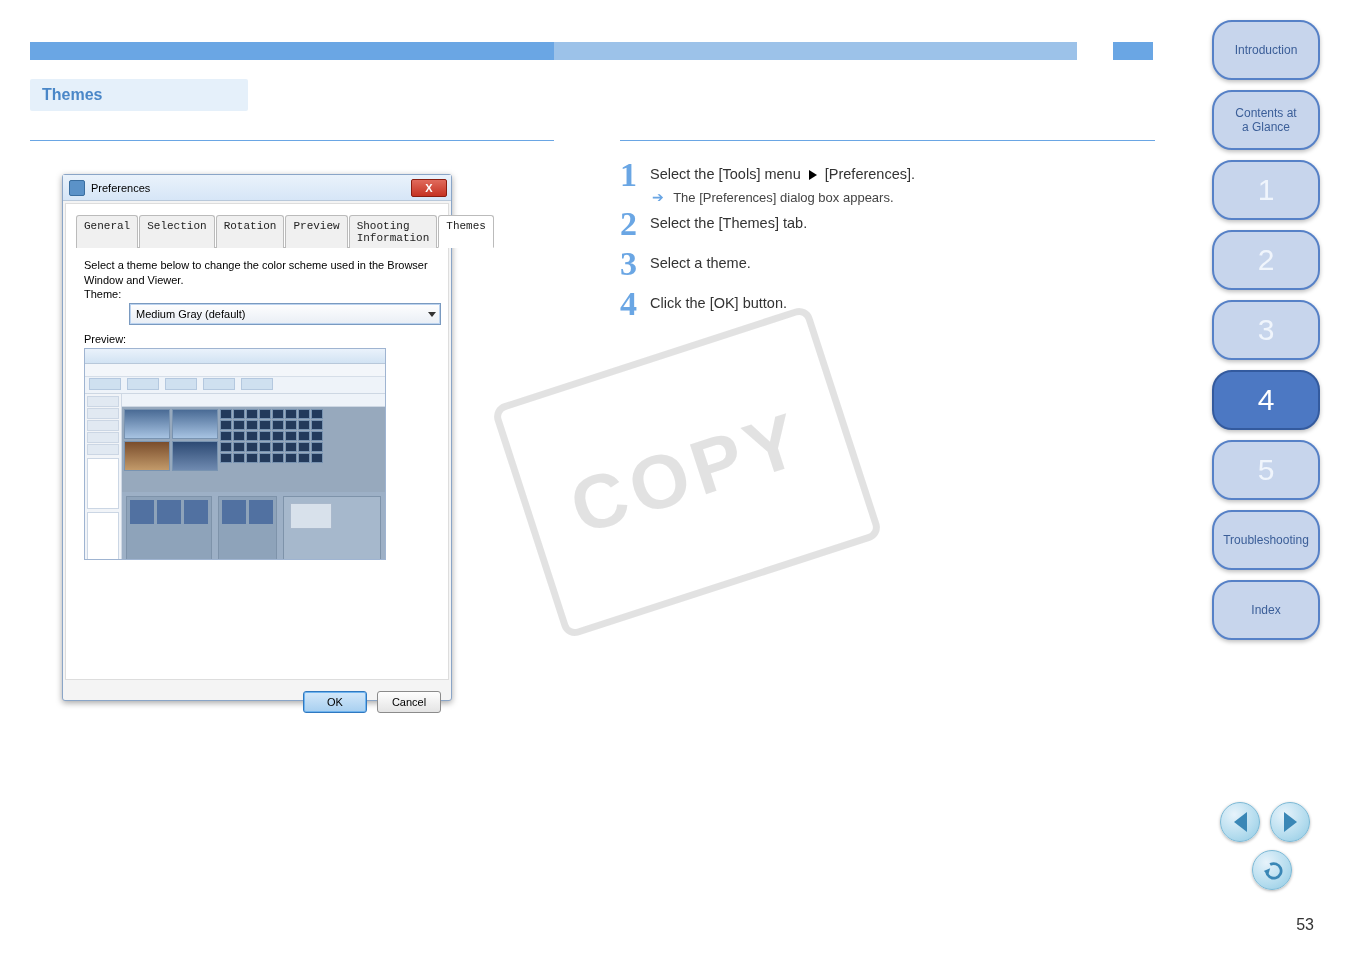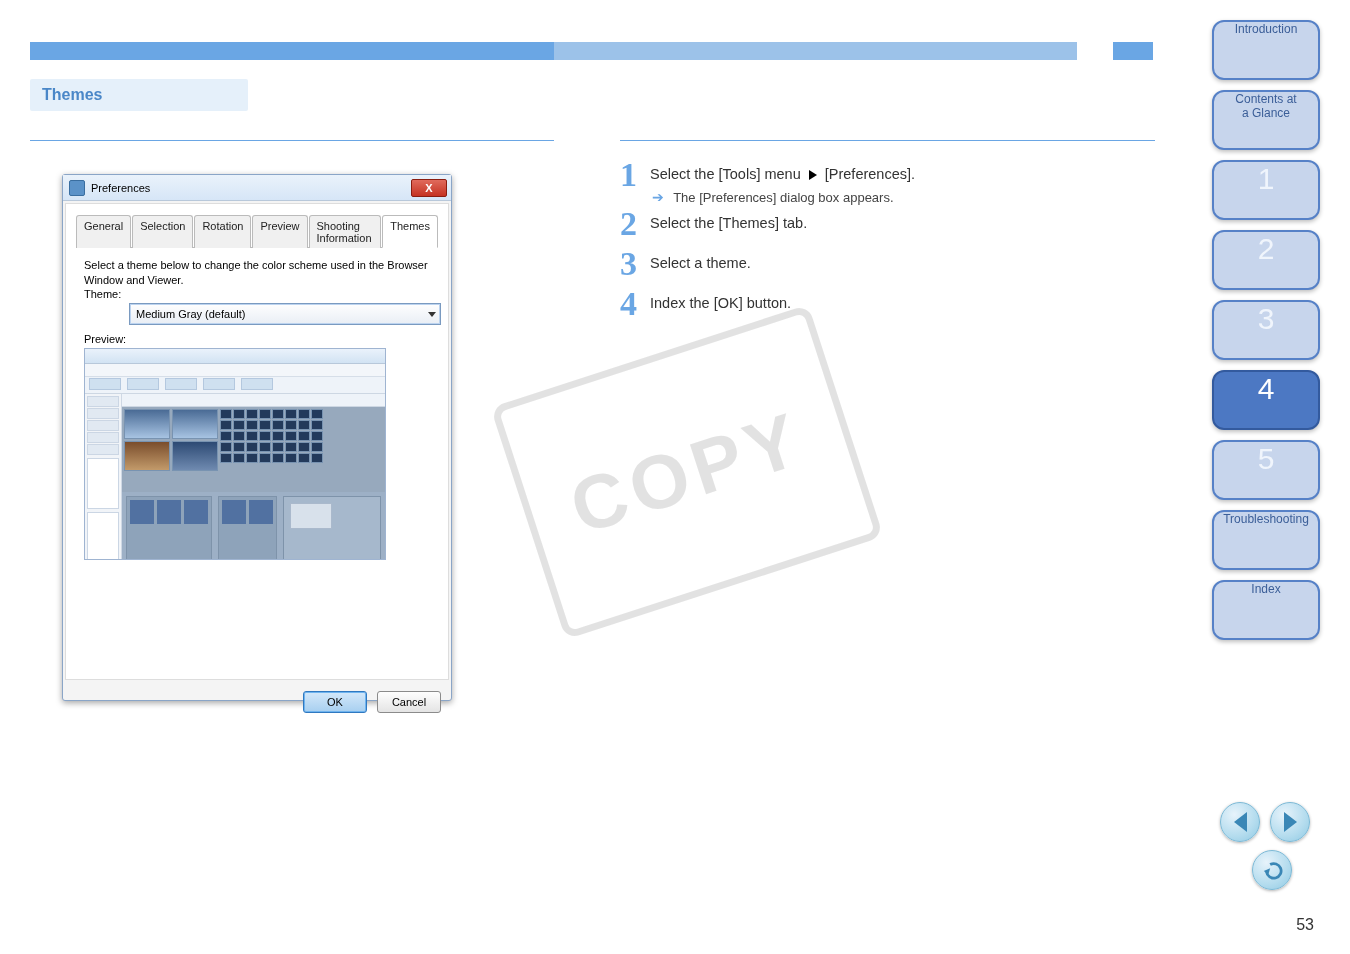--- a/index.html
+++ b/index.html
@@ -122,20 +122,21 @@
   .pref-body {
     padding:10px 10px 8px 10px;
     height:calc(100% - 68px);
     background:#fff;
     margin:2px;
     border:1px solid #ddd;
   }
   .tabs {
     display:flex; gap:1px; font-size:11px; color:#222;
     border-bottom:1px solid #bbb;
+    font-family:Liberation Mono, monospace;
   }
   .tabs .tab {
     padding:4px 7px;
     background:#f0f0f0;
     border:1px solid #bbb;
     border-bottom:none;
     border-radius:3px 3px 0 0;
     position:relative; top:1px;
     cursor:pointer;
   }
@@ -230,25 +231,25 @@
   }
 
   
   .nav-col {
     position:absolute; top:20px; right:30px;
     width:108px;
     display:flex; flex-direction:column; gap:10px;
   }
   .nav-btn {
     height:56px;
-    border-radius:12px;
+    border-radius:20px;
     background:#c7d5ec;
     border:2px solid #5681c7;
     box-shadow:0 2px 4px rgba(0,0,0,0.25);
-    display:flex; justify-content:center;
+    display:flex; align-items:center; justify-content:center;
     color:#fff; font-size:30px; font-weight:500;
     cursor:pointer;
     font-family:"Trebuchet MS", sans-serif;
   }
   .nav-btn.small-text { font-size:12px; color:#3b5e98; text-align:center; line-height:14px; }
   .nav-btn.active { background:#4c78c3; border-color:#335a9e; color:#fff; }
   .nav-btn span.num { color:#fff; }
   .nav-btn:not(.active) span.num { color:#f0f5fc; }
 
   .nav-arrows {
@@ -307,21 +308,21 @@
   <div class="step-row">
     <div class="step-num">2</div>
     <div class="step-text">Select the [Themes] tab.</div>
   </div>
   <div class="step-row">
     <div class="step-num">3</div>
     <div class="step-text">Select a theme.</div>
   </div>
   <div class="step-row">
     <div class="step-num">4</div>
-    <div class="step-text">Index the [OK] button.</div>
+    <div class="step-text">Click the [OK] button.</div>
   </div>
 </div>
 
 <div class="copy-stamp">
   <span>COPY</span>
 </div>
 
 <div class="pref-window">
   <div class="pref-titlebar">
     <div class="title">

